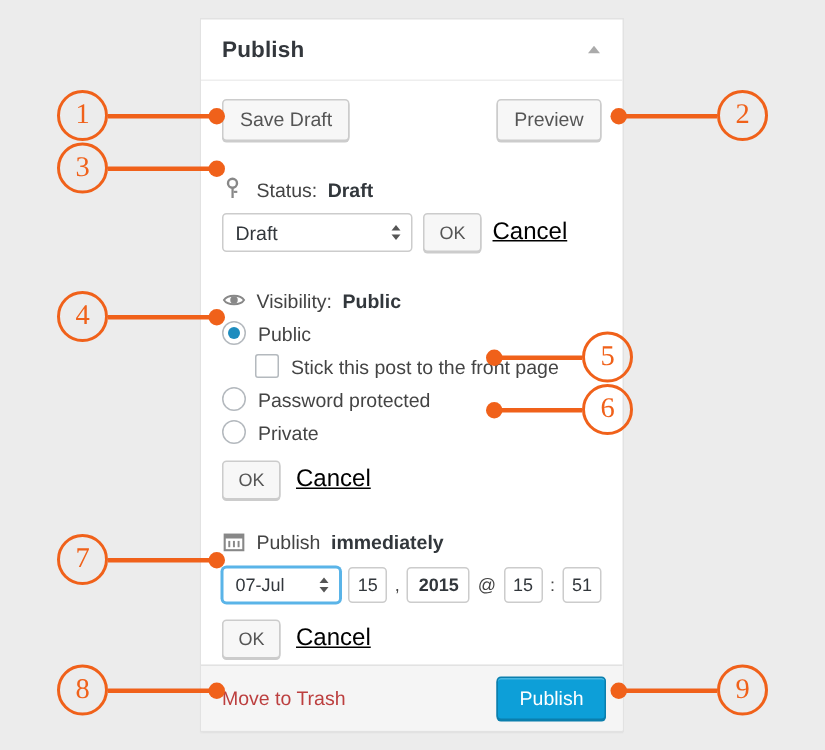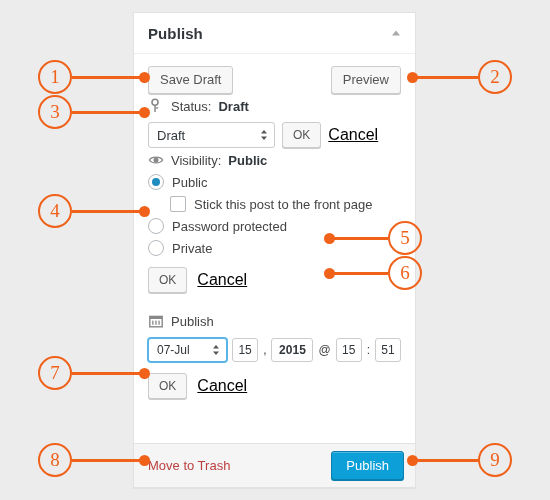--- a/index.html
+++ b/index.html
@@ -199,21 +199,21 @@
     background: #1e8cbe;
   }
   .checkbox {
     width: 16px; height: 16px; flex: 0 0 16px;
     border: 1px solid #b4b9be;
     background: #fff;
     border-radius: 2px;
     box-sizing: border-box;
   }
 
-  .section { margin-top: 4px; }
+  .section { margin-top: 24px; }
   .okrow { margin-top: 11px; display: flex; align-items: center; gap: 10px; }
 
   
   .panel-footer {
     position: absolute;
     left: 0;
     bottom: 0;
     width: 100%;
     height: 44px;
     background: #f5f5f5;
@@ -355,20 +355,21 @@
         <span class="icon">
           <svg viewBox="0 0 16 16" width="16" height="16" aria-hidden="true">
             <rect x="1.8" y="3.4" width="12.4" height="10.4" fill="none" stroke="#888" stroke-width="1.4"></rect>
             <rect x="1.8" y="3.4" width="12.4" height="2.6" fill="#888"></rect>
             <rect x="4.2" y="7.6" width="1.3" height="4.2" fill="#888"></rect>
             <rect x="7.3" y="7.6" width="1.3" height="4.2" fill="#888"></rect>
             <rect x="10.4" y="7.6" width="1.3" height="4.2" fill="#888"></rect>
           </svg>
         </span>
         <span>Publish</span>
+        <span class="label-strong">immediately</span>
       </div>
 
       <div class="ctl-row" style="margin-top:9px; gap:5px;">
         <span class="sel sel-month focused">
           <span>07-Jul</span>
           <span class="arrows">
             <svg viewBox="0 0 8 12" width="8" height="12" aria-hidden="true">
               <polygon points="4,1 7,4.6 1,4.6" fill="#555"></polygon>
               <polygon points="4,11 7,7.4 1,7.4" fill="#555"></polygon>
             </svg>

